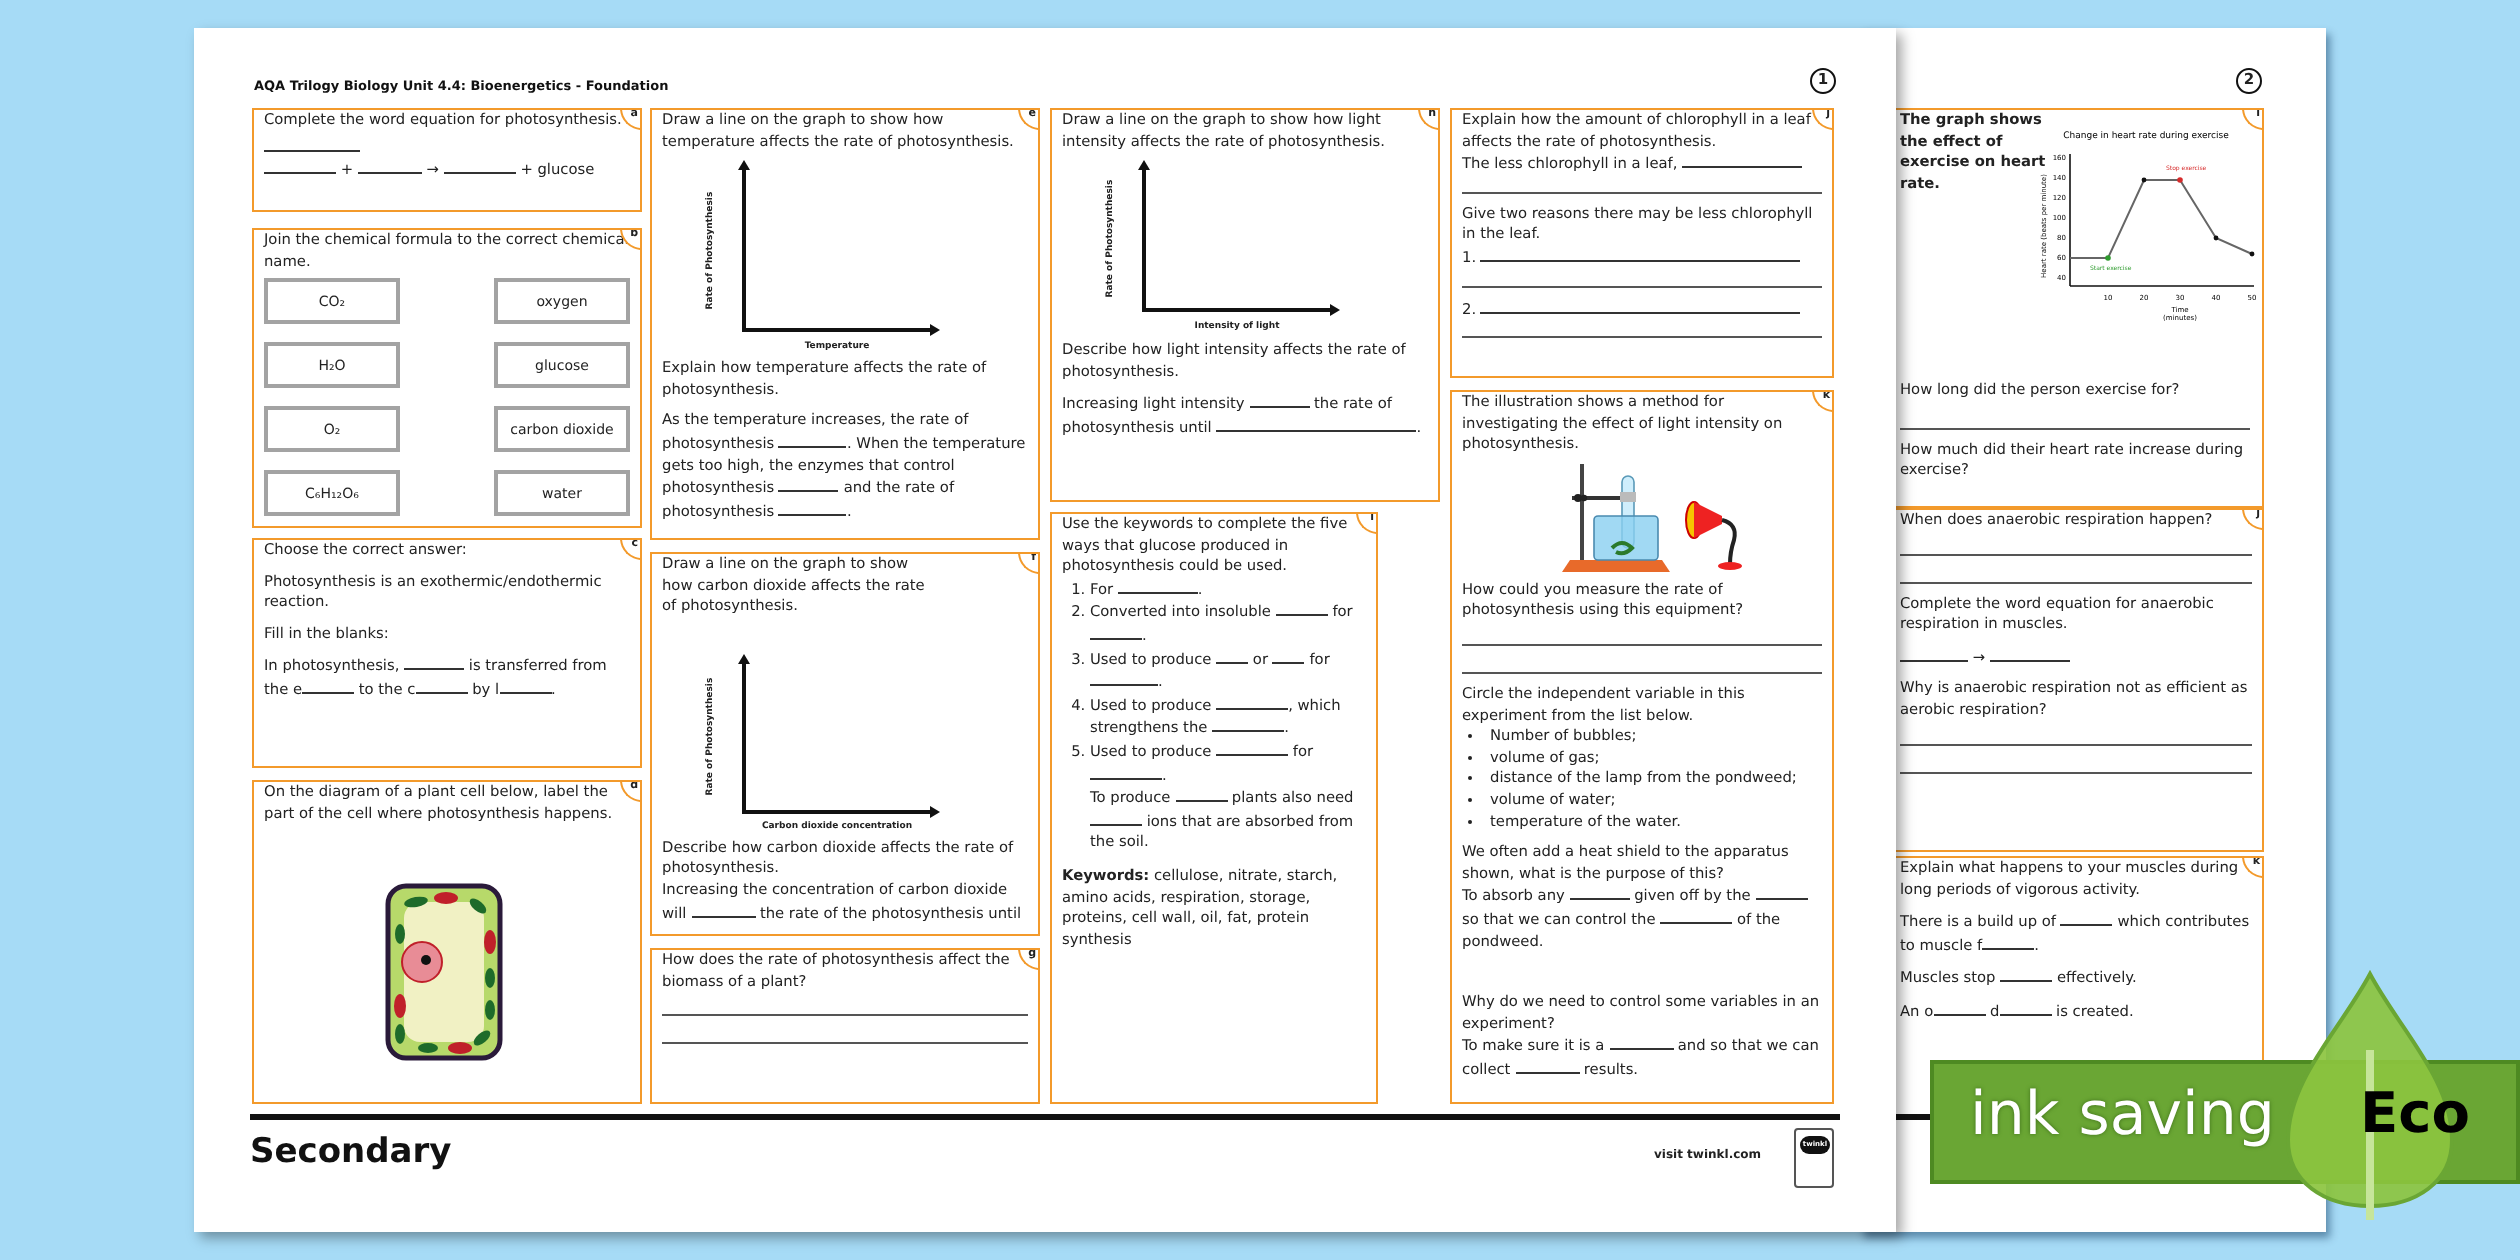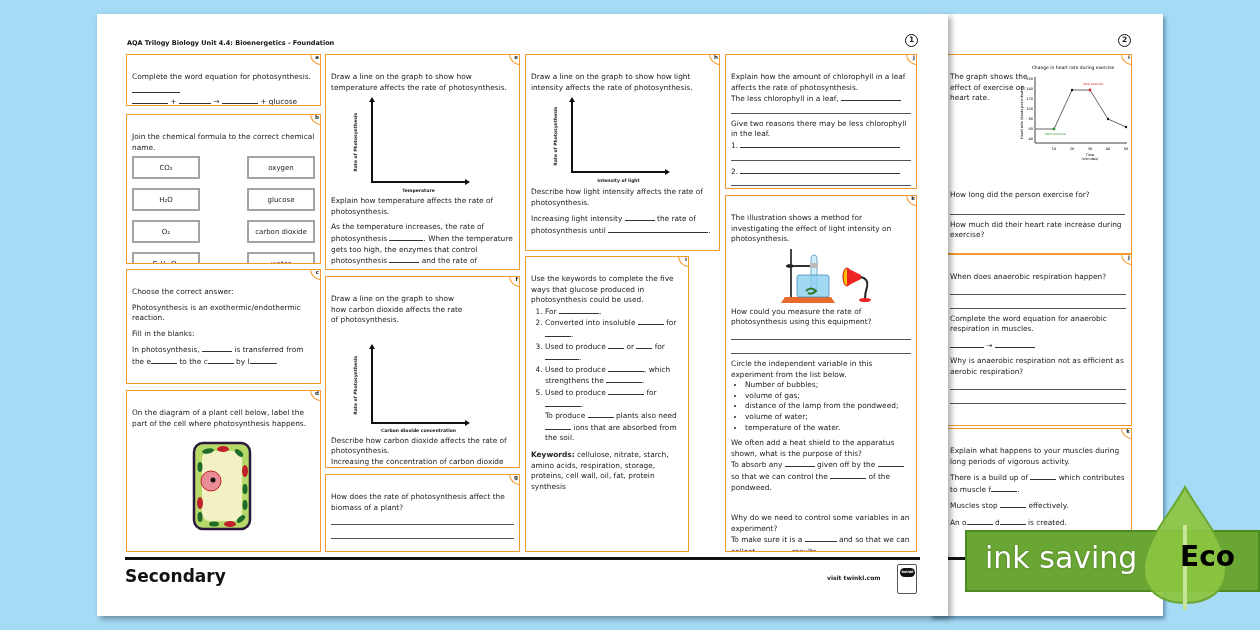--- a/index.html
+++ b/index.html
@@ -3,21 +3,21 @@
 <meta charset="utf-8">
 <style>
   * { box-sizing: border-box; margin: 0; padding: 0; }
   html, body { width: 1260px; height: 630px; overflow: hidden; }
   body { background: #a6dbf6; font-family: "DejaVu Sans", sans-serif; color: #222; position: relative; }
   .page { position: absolute; background: #fff; box-shadow: 2px 3px 4px rgba(0,40,80,0.45); }
   #page1 { left: 97px; top: 14px; width: 851px; height: 602px; z-index: 2; box-shadow: 3px 3px 6px rgba(0,0,0,0.35); }
   #page2 { left: 930px; top: 14px; width: 233px; height: 602px; z-index: 1; }
   .doc-title { position: absolute; left: 30px; top: 25px; font-size: 6.5px; font-weight: bold; color: #111; }
   .page-num { position: absolute; width: 13px; height: 13px; border: 1.5px solid #111; border-radius: 50%; font-size: 7.5px; font-weight: bold; text-align: center; line-height: 10px; }
-  .box { position: absolute; border: 1.5px solid #f39a2b; background: #fff; padding: 17px 5px; font-size: 7.4px; line-height: 10.6px; overflow: hidden; }
+  .box { position: absolute; border: 1.5px solid #f39a2b; background: #fff; padding: 0 5px; font-size: 7.4px; line-height: 10.6px; overflow: hidden; }
   .box .tag { position: absolute; top: -1px; right: -1px; width: 11px; height: 11px; border-left: 1.5px solid #f39a2b; border-bottom: 1.5px solid #f39a2b; border-bottom-left-radius: 11px; font-size: 5.5px; font-weight: bold; text-align: right; padding-right: 2px; line-height: 7px; background: #fff; }
   .box p { margin-bottom: 5px; }
   .line { border-bottom: 1px solid #555; height: 9px; margin: 3px 0 5px; }
   .blank { display: inline-block; border-bottom: 1px solid #333; min-width: 26px; height: 8px; vertical-align: baseline; }
   .chem-grid { display: grid; grid-template-columns: 68px 68px; justify-content: space-between; row-gap: 9px; margin-top: 3px; padding: 0 0 0 0; }
   .chem { border: 2px solid #a3a3a3; height: 23px; text-align: center; line-height: 20px; font-size: 7px; }
   .graph { position: relative; height: 95px; margin: 4px 0; }
   .graph .yaxis { position: absolute; left: 40px; top: 4px; width: 2px; height: 82px; background: #111; }
   .graph .xaxis { position: absolute; left: 40px; top: 84px; width: 95px; height: 2px; background: #111; }
   .graph .ylabel { position: absolute; left: -4px; top: 40px; transform: rotate(-90deg); font-size: 4.5px; font-weight: bold; white-space: nowrap; }
@@ -38,21 +38,21 @@
   .eco-word { position: absolute; left: 1180px; top: 540px; font-size: 28px; font-weight: bold; color: #000000; z-index: 7; }
 </style>
 </head>
 <body>
 
 <div class="page" id="page2">
   <div class="page-num" style="left:188px; top:20px;">2</div>
 
   <div class="box" style="left:-1px; top:40px; width:203px; height:200px; padding-left:20px;">
     <span class="tag">i</span>
-    <p style="width:80px;">The graph shows the effect of exercise on heart rate.</p>
+    <p style="width:80px;font-weight:bold;">The graph shows the effect of exercise on heart rate.</p>
     <svg style="position:absolute; left:85px; top:8px;" width="115" height="100" viewBox="0 0 115 100">
       <text x="58" y="6" font-size="4.5" text-anchor="middle" font-family="DejaVu Sans, sans-serif">Change in heart rate during exercise</text>
       <line x1="20" y1="14" x2="20" y2="80" stroke="#111" stroke-width="0.8"></line>
       <line x1="20" y1="80" x2="112" y2="80" stroke="#111" stroke-width="0.8"></line>
       <text x="8" y="50" font-size="3.5" transform="rotate(-90 8 50)" text-anchor="middle" font-family="DejaVu Sans, sans-serif">Heart rate (beats per minute)</text>
       <g font-size="3.5" font-family="DejaVu Sans, sans-serif" text-anchor="end">
         <text x="18" y="17">160</text>
           <text x="18" y="27">140</text>
           <text x="18" y="37">120</text>
         <text x="18" y="47">100</text>

